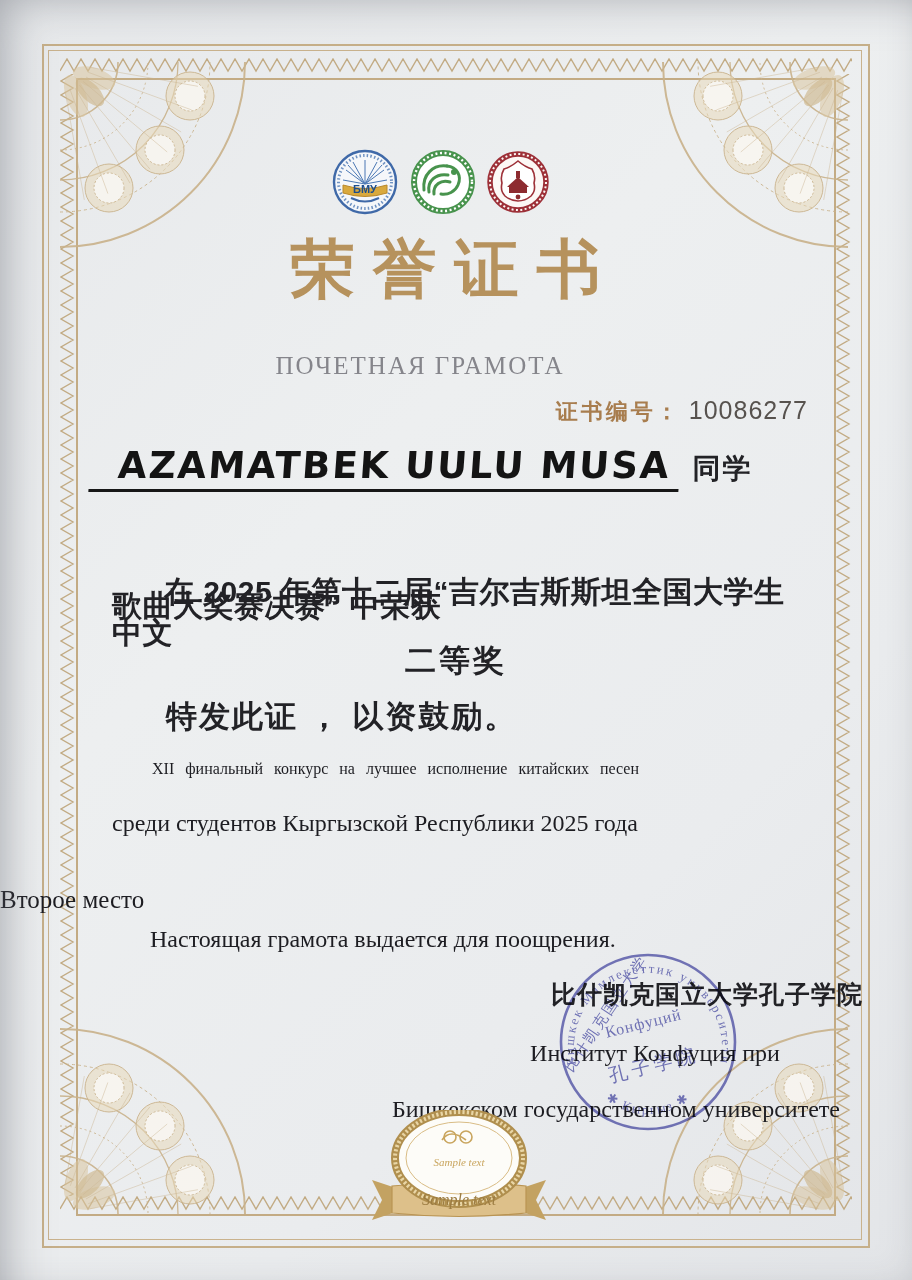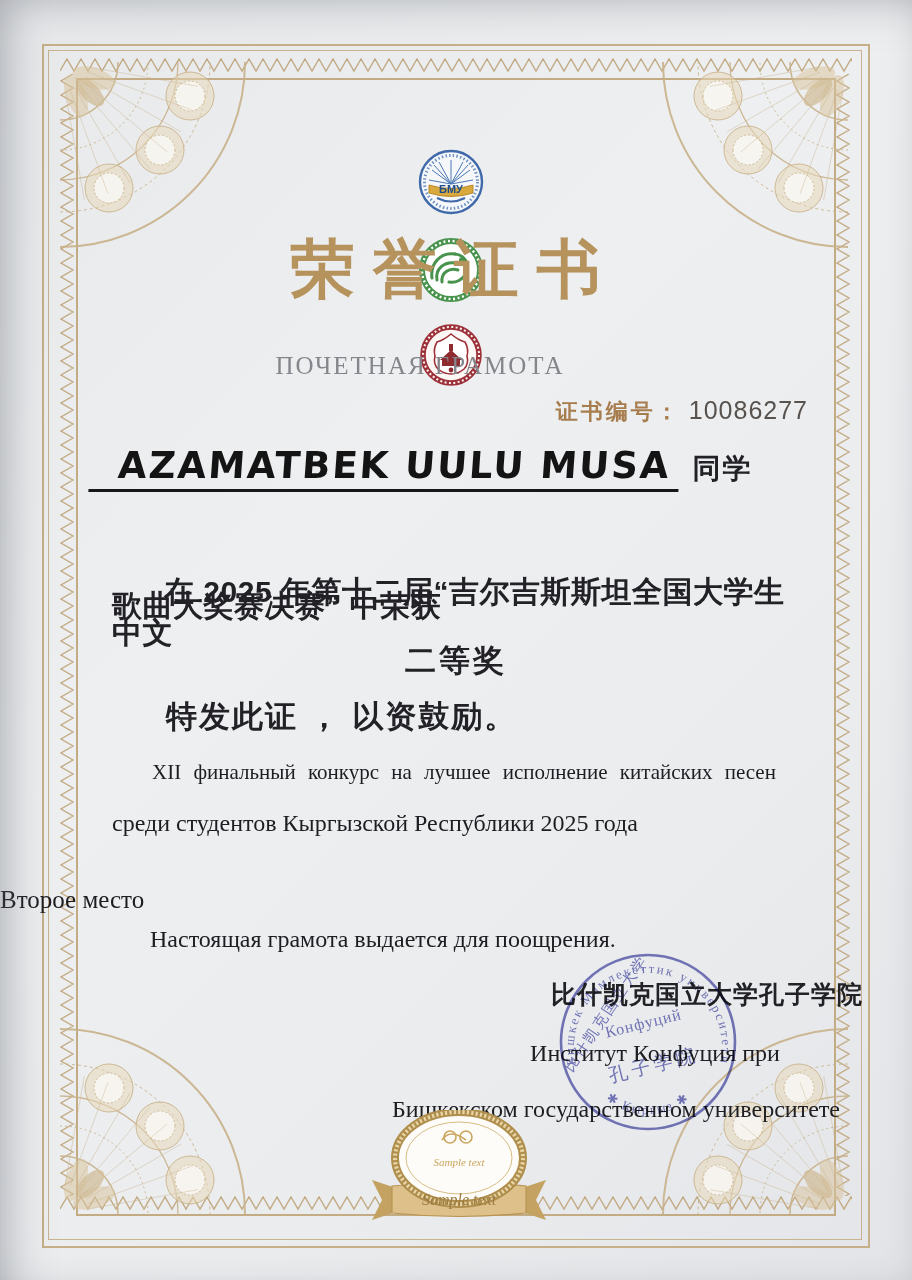--- a/index.html
+++ b/index.html
@@ -22,21 +22,21 @@
   .rect.outer{left:42px;top:44px;width:824px;height:1200px;border:2px solid #c6af89;}
   .rect.second{left:48px;top:50px;width:812px;height:1188px;border:1px solid #c9b28d;}
   .rect.inner{left:76px;top:78px;width:756px;height:1134px;border:2px solid #c3ab84;}
   svg.zz{position:absolute;pointer-events:none;}
   .corner{position:absolute;width:190px;height:190px;pointer-events:none;opacity:.9;}
   .corner.tl{left:60px;top:62px;}
   .corner.tr{left:658px;top:62px;transform:scaleX(-1);}
   .corner.bl{left:60px;top:1024px;transform:scaleY(-1);}
   .corner.br{left:658px;top:1024px;transform:scale(-1,-1);}
   
-  .logos{position:absolute;left:11px;top:148px;width:880px;display:flex;justify-content:center;gap:22px;align-items:center;flex-direction:column;}
+  .logos{position:absolute;left:0;top:148px;width:880px;display:flex;justify-content:center;gap:12px;align-items:center;}
   .logos svg{display:block;}
   
   .abs{position:absolute;z-index:4;}
   .title-cn{
     left:0;top:226px;width:895px;text-align:center;
     font-family:"Liberation Sans",sans-serif;
     font-size:64px;font-weight:700;color:#b6925d;letter-spacing:18px;padding-left:14px;box-sizing:border-box;
   }
   .title-ru{
     left:0;top:352px;width:840px;text-align:center;
@@ -51,21 +51,21 @@
     font-family:"DejaVu Sans",sans-serif;font-weight:700;font-size:37px;color:#141414;
     letter-spacing:2px;transform:skewX(-4deg);white-space:nowrap;
   }
   .name-suffix{font-family:"Liberation Sans",sans-serif;font-weight:700;font-size:28px;color:#101010;margin-left:12px;padding-bottom:4px;letter-spacing:2px;}
   .cjk{font-family:"Liberation Sans",sans-serif;font-weight:700;color:#222226;}
   .cn-l1{left:112px;top:536px;width:700px;font-size:30px;text-indent:52px;letter-spacing:.5px;margin-top:36px;}
   .cn-l2{left:112px;top:586px;width:700px;font-size:30px;letter-spacing:.5px;}
   .cn-award{left:0;top:640px;width:912px;text-align:center;font-size:31px;letter-spacing:3px;}
   .cn-close{left:166px;top:696px;font-size:31px;letter-spacing:2px;}
   .ru{color:#1d1d22;}
-  .ru-l1{left:112px;top:760px;width:720px;font-size:21px;text-indent:40px;word-spacing:7px;}
+  .ru-l1{left:112px;top:760px;width:720px;font-size:16px;text-indent:40px;word-spacing:7px;}
   .ru-l2{left:112px;top:810px;width:720px;font-size:24px;}
   .ru-award{left:0;top:866px;width:756px;text-align:left;font-size:25px;margin-top:20px;}
   .ru-close{left:150px;top:926px;font-size:24px;}
   .issuer-cn{left:506px;top:978px;font-size:25px;letter-spacing:1px;margin-left:45px;}
   .issuer-ru1{left:500px;top:1040px;width:310px;text-align:center;font-size:24px;}
   .issuer-ru2{left:392px;top:1096px;font-size:24px;}
   
   .stamp{position:absolute;left:552px;top:946px;z-index:6;opacity:.82;mix-blend-mode:multiply;}
   .stamp text{fill:#5c5eb4;}
   

